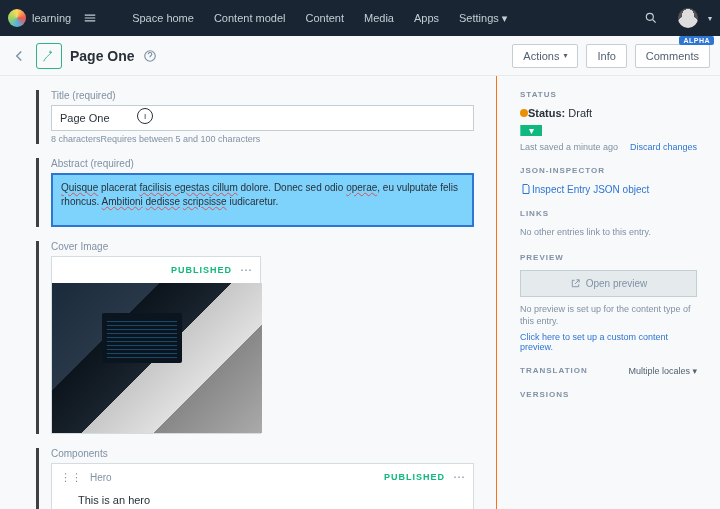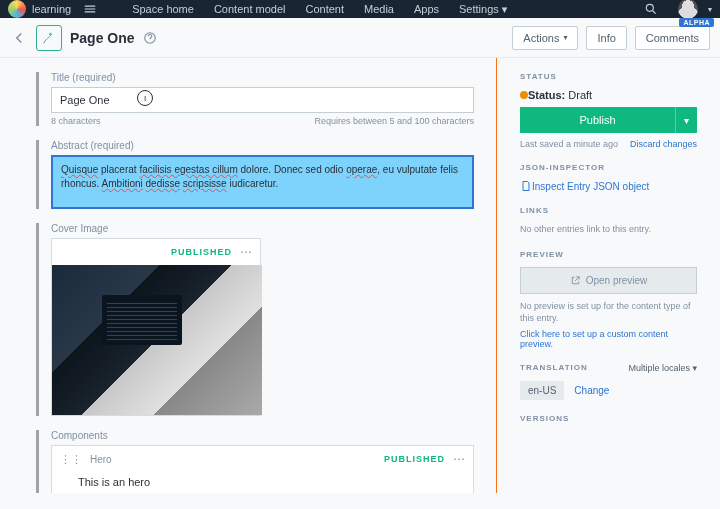--- a/index.html
+++ b/index.html
@@ -1,38 +1,38 @@
 <!DOCTYPE html>
 <html><head>
 <meta charset="utf-8">
 <style>
 *{box-sizing:border-box;margin:0;padding:0;font-family:-apple-system,BlinkMacSystemFont,"Segoe UI",Helvetica,Arial,sans-serif}
 body{width:720px;height:509px;overflow:hidden;background:#f7f9fa;color:#2a3039;font-size:11px}
-.topbar{height:18px;background:#192532;display:flex;align-items:center;color:#fff;padding:0 8px;gap:6px}
+.topbar{height:36px;background:#192532;display:flex;align-items:center;color:#fff;padding:0 8px;gap:6px}
 .logo{width:18px;height:18px;border-radius:50%;background:conic-gradient(#FFD95C,#F05751,#4FB5E1,#9ED364,#FFD95C)}
 .space-name{font-size:11px;color:#c3cfd5}
 .mi{color:#c3cfd5;font-size:11px;padding:0 7px;cursor:pointer}
 .spacer{flex:1}
 .search-icon,.ham-icon{width:14px;height:14px;color:#c3cfd5;cursor:pointer;margin:0 6px}
 .avatar{width:20px;height:20px;border-radius:50%;background:#888;margin-left:8px;margin-right:4px;cursor:pointer;background-image:radial-gradient(circle at 50% 35%,#ddd 0 35%,transparent 36%),radial-gradient(circle at 50% 100%,#ddd 0 55%,transparent 56%);background-color:#555}
 .subbar{height:40px;background:#f7f9fa;border-bottom:1px solid #e5ebed;display:flex;align-items:center;padding:0 10px;gap:8px}
 .back-chev{width:18px;height:18px;color:#8091a5;cursor:pointer}
 .ct-icon{width:26px;height:26px;border:1px solid #2eb387;border-radius:3px;display:flex;align-items:center;justify-content:center;color:#2eb387}
 .page-title{font-size:14px;font-weight:600;color:#2a3039}
 .help-icon{width:14px;height:14px;color:#8091a5;cursor:pointer}
 .btn{background:#fff;border:1px solid #c3cfd5;border-radius:2px;padding:5px 10px;font-size:11px;color:#536171;cursor:pointer;display:flex;align-items:center;gap:4px}
 .badge-alpha{position:absolute;top:-8px;right:-4px;background:#2e75d4;color:#fff;font-size:7px;padding:1px 4px;border-radius:2px;font-weight:600;letter-spacing:0.5px}
 .btn-wrap{position:relative}
 .main{display:flex;height:calc(509px - 74px)}
 .editor{flex:1;overflow-y:auto;padding:14px 22px 14px 36px}
 .sidebar{width:224px;border-left:1px solid #f97316;padding:14px 23px;overflow-y:auto;background:#f7f9fa}
-.field{margin-bottom:14px;border-left:3px solid #a3a3a3;padding-left:12px}
+.field{margin-bottom:14px;border-left:3px solid #404040;padding-left:12px}
 .field-label{font-size:10px;color:#8091a5;margin-bottom:4px}
 .input{width:100%;border:1px solid #c3cfd5;padding:6px 8px;font-size:11px;background:#fff;color:#2a3039}
-.hint-row{display:flex;justify-content:space-between;font-size:9px;color:#8091a5;margin-top:3px}
+.hint-row{display:flex;justify-content:flex-start;font-size:9px;color:#8091a5;margin-top:3px}
 .textarea{width:100%;border:2px solid #2e75d4;padding:6px 8px;font-size:10px;background:#7dd3fc;color:#2a3039;min-height:54px;resize:vertical;line-height:1.4}
 .underlined{text-decoration:underline;text-decoration-color:#e05252;text-decoration-style:wavy}
 .card{border:1px solid #d3dce0;background:#fff;margin-top:4px}
 .card-head{display:flex;justify-content:flex-end;align-items:center;padding:6px 8px;gap:8px}
 .status-pub{color:#0eb87f;font-size:9px;font-weight:600;letter-spacing:1px}
 .more-icon{color:#8091a5;cursor:pointer;font-size:12px}
 .cover-img{width:210px;height:150px;background:linear-gradient(135deg,#1a2a3a 0%,#283848 30%,#0c141c 30%,#1a242e 50%,#c8c8c8 50%,#e0e0e0 70%,#888 70%,#aaa 100%);position:relative}
 .cover-img::before{content:"";position:absolute;left:50px;top:30px;width:80px;height:50px;background:#0a1520;border-radius:2px}
 .cover-img::after{content:"";position:absolute;left:55px;top:35px;width:70px;height:40px;background:repeating-linear-gradient(#0a1520 0 3px,#1a4a6a 3px 4px)}
 .comp-card{border:1px solid #d3dce0;background:#fff;margin-top:4px;padding:6px 8px}
@@ -159,21 +159,20 @@
   </div>
 
   <div class="sidebar">
     <div class="sec">
       <div class="sec-head">Status</div>
       <div class="status-row">
         <span class="dot"></span>
         <span><b>Status:</b> <span>Draft</span></span>
       </div>
       <div class="pub-wrap">
-        <button class="pub-btn">Publish</button>
         <button class="pub-dd">▾</button>
       </div>
       <div class="meta-row">
         <span class="meta-text">Last saved a minute ago</span>
         <span class="link">Discard changes</span>
       </div>
     </div>
 
     <div class="sec">
       <div class="sec-head">JSON-Inspector</div>
@@ -200,23 +199,19 @@
       </button>
       <div class="sec-text">No preview is set up for the content type of this entry.</div>
       <div class="link" style="font-size:9px;margin-top:4px">Click here to set up a custom content preview.</div>
     </div>
 
     <div class="sec">
       <div class="trans-row">
         <div class="sec-head" style="margin:0">Translation</div>
         <span class="trans-sel"><span>Multiple locales</span> ▾</span>
       </div>
-      <div class="locale-row">
-        <span class="locale-pill">en-US</span>
-        <span class="link" style="font-size:10px">Change</span>
-      </div>
     </div>
 
     <div class="sec">
       <div class="sec-head">Versions</div>
     </div>
   </div>
 </div>
 
 </body></html>

